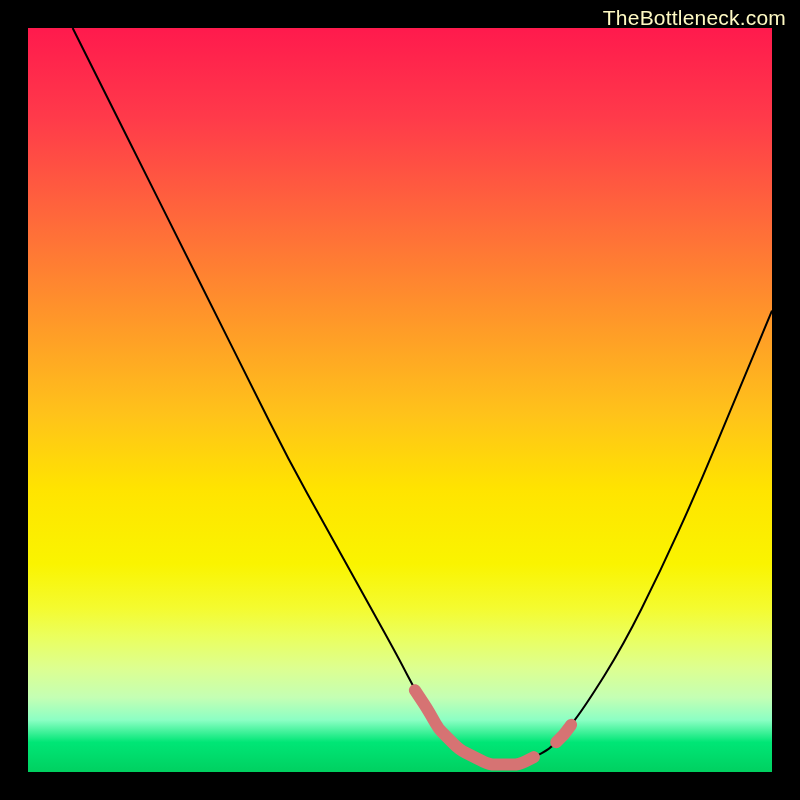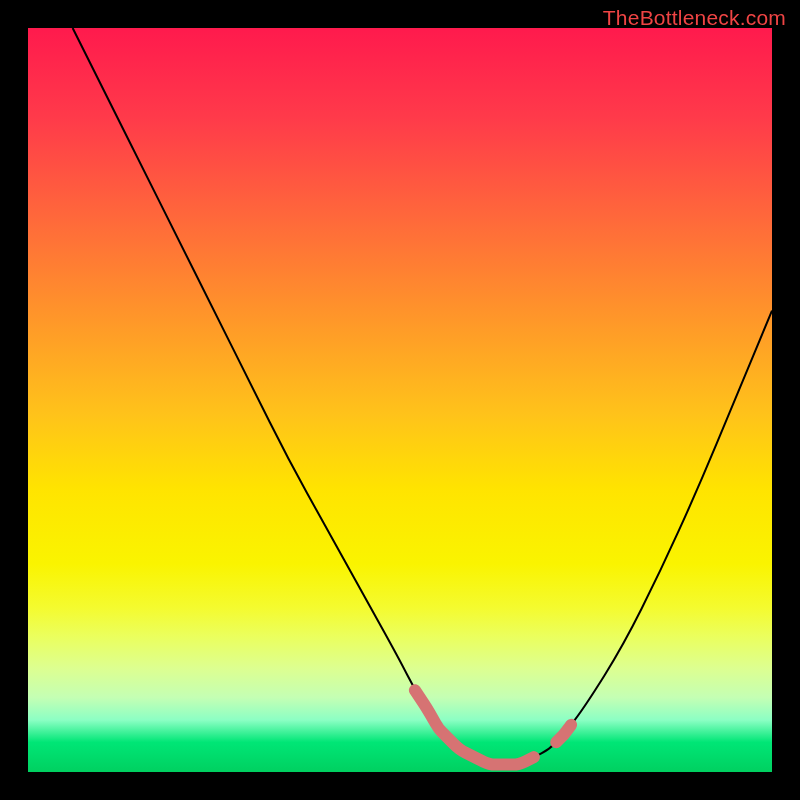--- a/index.html
+++ b/index.html
@@ -41,21 +41,21 @@
       #c4ffb4 90%,
       #8cffc4 93%,
       #00e676 96%,
       #00d060 100%
     );
   }
   .watermark {
     position: absolute;
     top: 6px;
     right: 14px;
-    color: #ef4444;
+    color: #fef9c3;
     font-size: 21px;
     font-weight: 500;
     letter-spacing: 0.2px;
     user-select: none;
     margin-left: 36px;
   }
   svg.curve {
     position: absolute;
     left: 0;
     top: 0;

